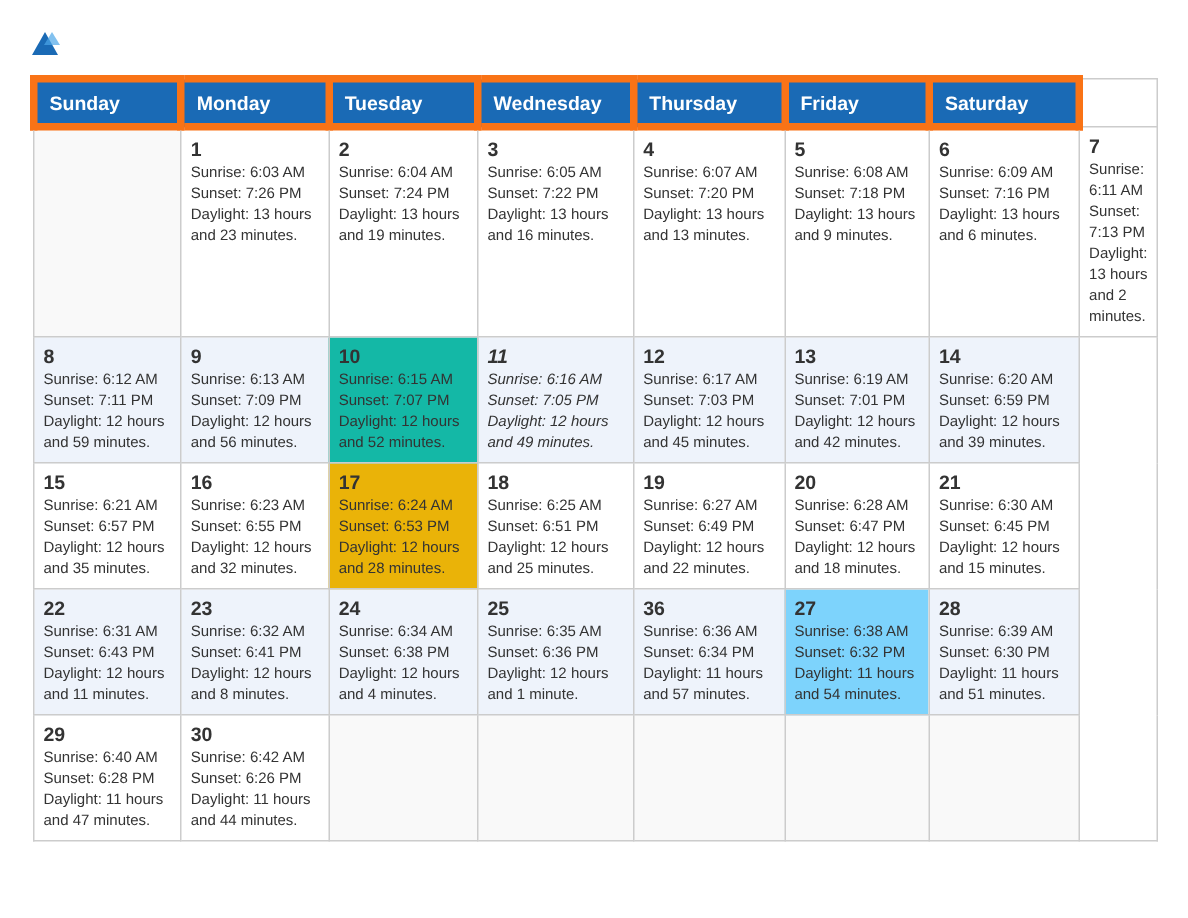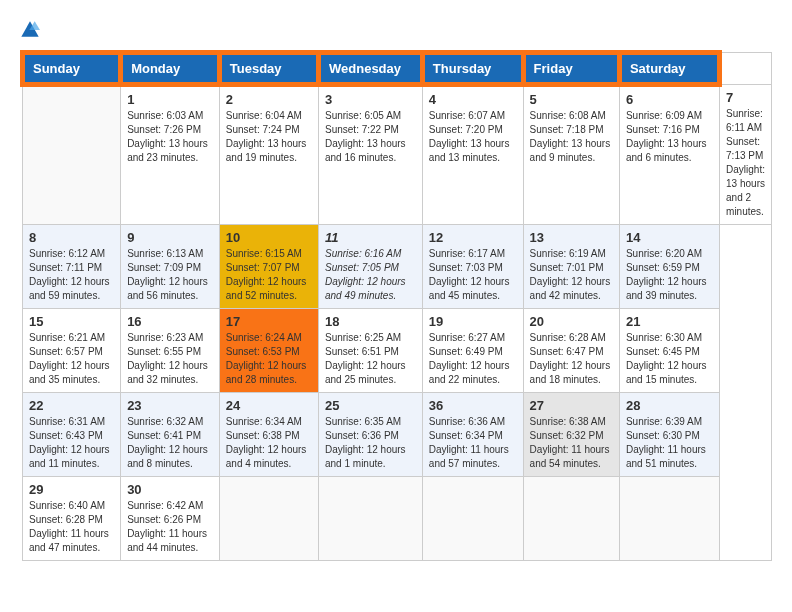--- a/index.html
+++ b/index.html
@@ -165,21 +165,21 @@
       </tr>
       <tr>
         <td style="background-color: rgb(238, 243, 251);">
           <span class="day-number">8</span>
           <div class="day-info">Sunrise: 6:12 AM<br>Sunset: 7:11 PM<br>Daylight: 12 hours and 59 minutes.</div>
         </td>
         <td style="background-color: rgb(238, 243, 251);">
           <span class="day-number">9</span>
           <div class="day-info">Sunrise: 6:13 AM<br>Sunset: 7:09 PM<br>Daylight: 12 hours and 56 minutes.</div>
         </td>
-        <td style="background-color: #eab308;">
+        <td style="background-color: #14b8a6;">
           <span class="day-number">10</span>
           <div class="day-info">Sunrise: 6:15 AM<br>Sunset: 7:07 PM<br>Daylight: 12 hours and 52 minutes.</div>
         </td>
         <td style="background-color: rgb(238, 243, 251); font-style: italic;">
           <span class="day-number">11</span>
           <div class="day-info">Sunrise: 6:16 AM<br>Sunset: 7:05 PM<br>Daylight: 12 hours and 49 minutes.</div>
         </td>
         <td style="background-color: rgb(238, 243, 251);">
           <span class="day-number">12</span>
           <div class="day-info">Sunrise: 6:17 AM<br>Sunset: 7:03 PM<br>Daylight: 12 hours and 45 minutes.</div>
@@ -195,21 +195,21 @@
       </tr>
       <tr>
         <td style="background-color: rgb(255, 255, 255);">
           <span class="day-number">15</span>
           <div class="day-info">Sunrise: 6:21 AM<br>Sunset: 6:57 PM<br>Daylight: 12 hours and 35 minutes.</div>
         </td>
         <td style="background-color: rgb(255, 255, 255);">
           <span class="day-number">16</span>
           <div class="day-info">Sunrise: 6:23 AM<br>Sunset: 6:55 PM<br>Daylight: 12 hours and 32 minutes.</div>
         </td>
-        <td style="background-color: #f97316;">
+        <td style="background-color: #eab308;">
           <span class="day-number">17</span>
           <div class="day-info">Sunrise: 6:24 AM<br>Sunset: 6:53 PM<br>Daylight: 12 hours and 28 minutes.</div>
         </td>
         <td style="background-color: rgb(255, 255, 255);">
           <span class="day-number">18</span>
           <div class="day-info">Sunrise: 6:25 AM<br>Sunset: 6:51 PM<br>Daylight: 12 hours and 25 minutes.</div>
         </td>
         <td style="background-color: rgb(255, 255, 255);">
           <span class="day-number">19</span>
           <div class="day-info">Sunrise: 6:27 AM<br>Sunset: 6:49 PM<br>Daylight: 12 hours and 22 minutes.</div>
@@ -237,21 +237,21 @@
           <div class="day-info">Sunrise: 6:34 AM<br>Sunset: 6:38 PM<br>Daylight: 12 hours and 4 minutes.</div>
         </td>
         <td style="background-color: rgb(238, 243, 251);">
           <span class="day-number">25</span>
           <div class="day-info">Sunrise: 6:35 AM<br>Sunset: 6:36 PM<br>Daylight: 12 hours and 1 minute.</div>
         </td>
         <td style="background-color: rgb(238, 243, 251);">
           <span class="day-number">36</span>
           <div class="day-info">Sunrise: 6:36 AM<br>Sunset: 6:34 PM<br>Daylight: 11 hours and 57 minutes.</div>
         </td>
-        <td style="background-color: #e5e5e5;">
+        <td style="background-color: #7dd3fc;">
           <span class="day-number">27</span>
           <div class="day-info">Sunrise: 6:38 AM<br>Sunset: 6:32 PM<br>Daylight: 11 hours and 54 minutes.</div>
         </td>
         <td style="background-color: rgb(238, 243, 251);">
           <span class="day-number">28</span>
           <div class="day-info">Sunrise: 6:39 AM<br>Sunset: 6:30 PM<br>Daylight: 11 hours and 51 minutes.</div>
         </td>
       </tr>
       <tr>
         <td style="background-color: rgb(255, 255, 255);">

